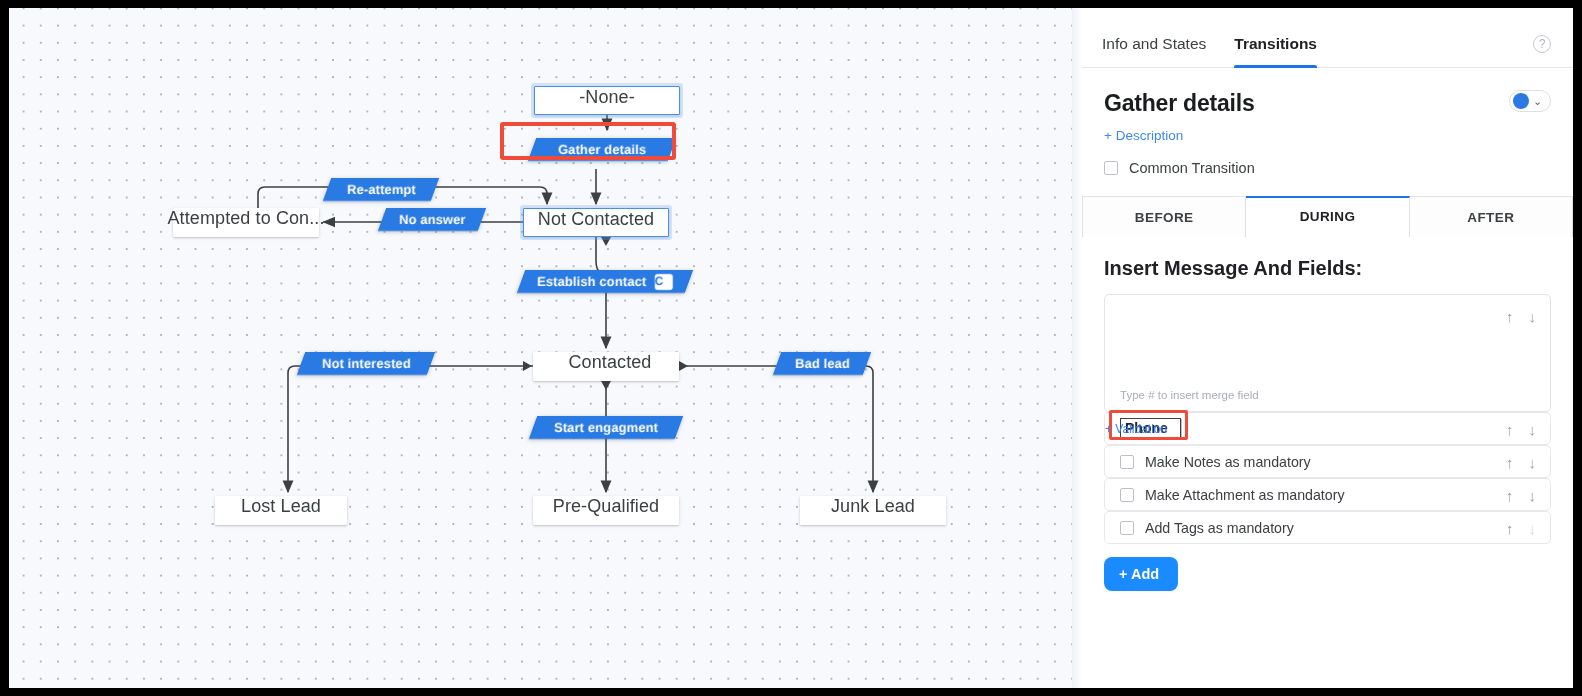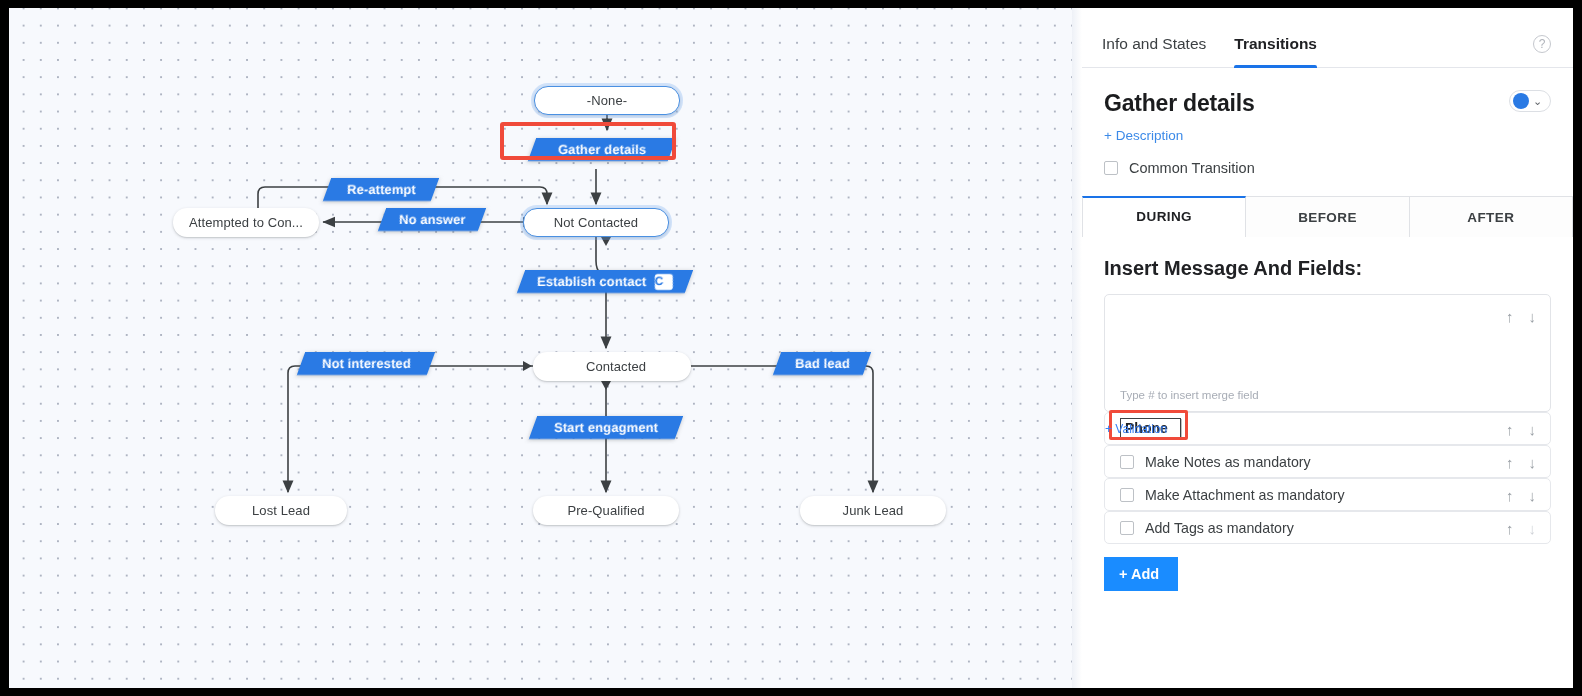--- a/index.html
+++ b/index.html
@@ -35,23 +35,23 @@
   #canvas-edge {
     position: absolute;
     left: 1063px; top: 0;
     width: 10px; height: 680px;
     background: linear-gradient(to right, #eef1f7, #ffffff);
   }
 
   .node {
     position: absolute;
     background: #ffffff;
-    border-radius: 14px;
-    display: flex; align-items: center; justify-content: center;
-    font-size: 13px;
+    border-radius: 1px;
+    display: flex; align-items: flex-start; justify-content: center;
+    font-size: 18px;
     color: #3c4043;
     box-shadow: 0 1px 3px rgba(60,64,67,.22), 0 1px 1px rgba(60,64,67,.10);
     letter-spacing: .1px;
     white-space: nowrap;
   }
   .node.sel {
     border: 1.6px solid #4a90e2;
     box-shadow: 0 0 0 3px rgba(110,170,240,.28), 0 1px 3px rgba(60,64,67,.22);
   }
 
@@ -225,21 +225,21 @@
     pointer-events: none;
   }
   #validation { position: absolute; left: 0; right: 0; font-size: 12px; color: #3b82f6; }
 
   #add-btn {
     margin-top: 13px;
     display: inline-flex; align-items: center; gap: 8px;
     background: #1a8cff;
     color: #ffffff;
     font-size: 14.5px; font-weight: bold;
-    border: none; border-radius: 0;
+    border: none; border-radius: 8px;
     padding: 9px 19px 9px 15px;
     cursor: pointer;
   }
 </style>
 </head>
 <body>
 
 <div id="root">
 <div id="frame">
 
@@ -286,21 +286,21 @@
 
     <div class="node sel" style="left:525px;top:78px;width:146px;height:29px;">
       <span>-None-</span>
     </div>
     <div class="node sel" style="left:514px;top:200px;width:146px;height:29px;">
       <span>Not Contacted</span>
     </div>
     <div class="node" style="left:164px;top:200px;width:146px;height:29px;">
       <span>Attempted to Con...</span>
     </div>
-    <div class="node" style="left:524px;top:344px;width:158px;height:29px;padding-left:8px;">
+    <div class="node" style="left:524px;top:344px;width:146px;height:29px;padding-left:8px;">
       <span>Contacted</span>
     </div>
     <div class="node" style="left:206px;top:488px;width:132px;height:29px;">
       <span>Lost Lead</span>
     </div>
     <div class="node" style="left:524px;top:488px;width:146px;height:29px;">
       <span>Pre-Qualified</span>
     </div>
     <div class="node" style="left:791px;top:488px;width:146px;height:29px;">
       <span>Junk Lead</span>
@@ -355,25 +355,25 @@
         <span class="chev">⌄</span>
       </div>
     </div>
 
     <div id="common-row">
       <span class="cbox"></span>
       <span class="lbl">Common Transition</span>
     </div>
 
     <div id="segtabs">
+      <div class="seg">
+        <span>BEFORE</span>
+      </div>
       <div class="seg active">
         <span>DURING</span>
-      </div>
-      <div class="seg">
-        <span>BEFORE</span>
       </div>
       <div class="seg">
         <span>AFTER</span>
       </div>
     </div>
 
     <div id="body">
       <div id="section-head">Insert Message And Fields:</div>
 
       <div id="msgbox">

